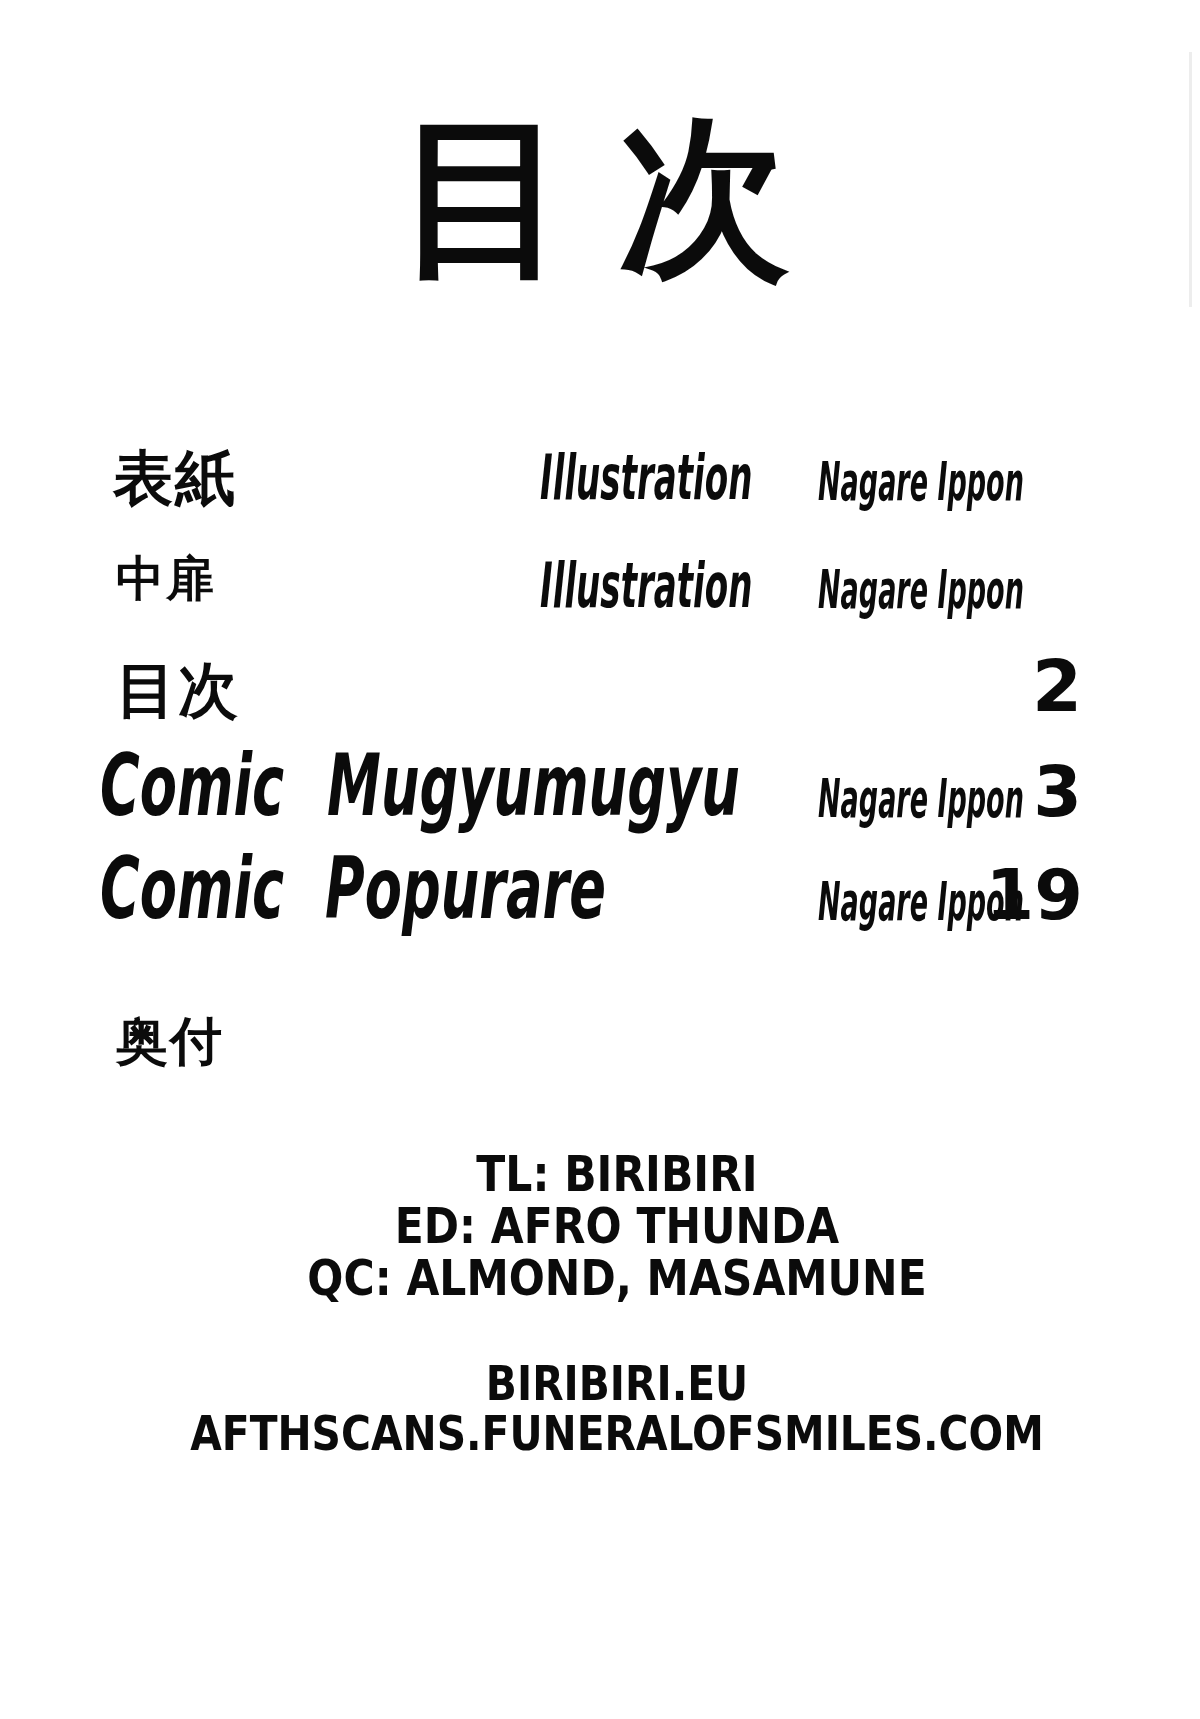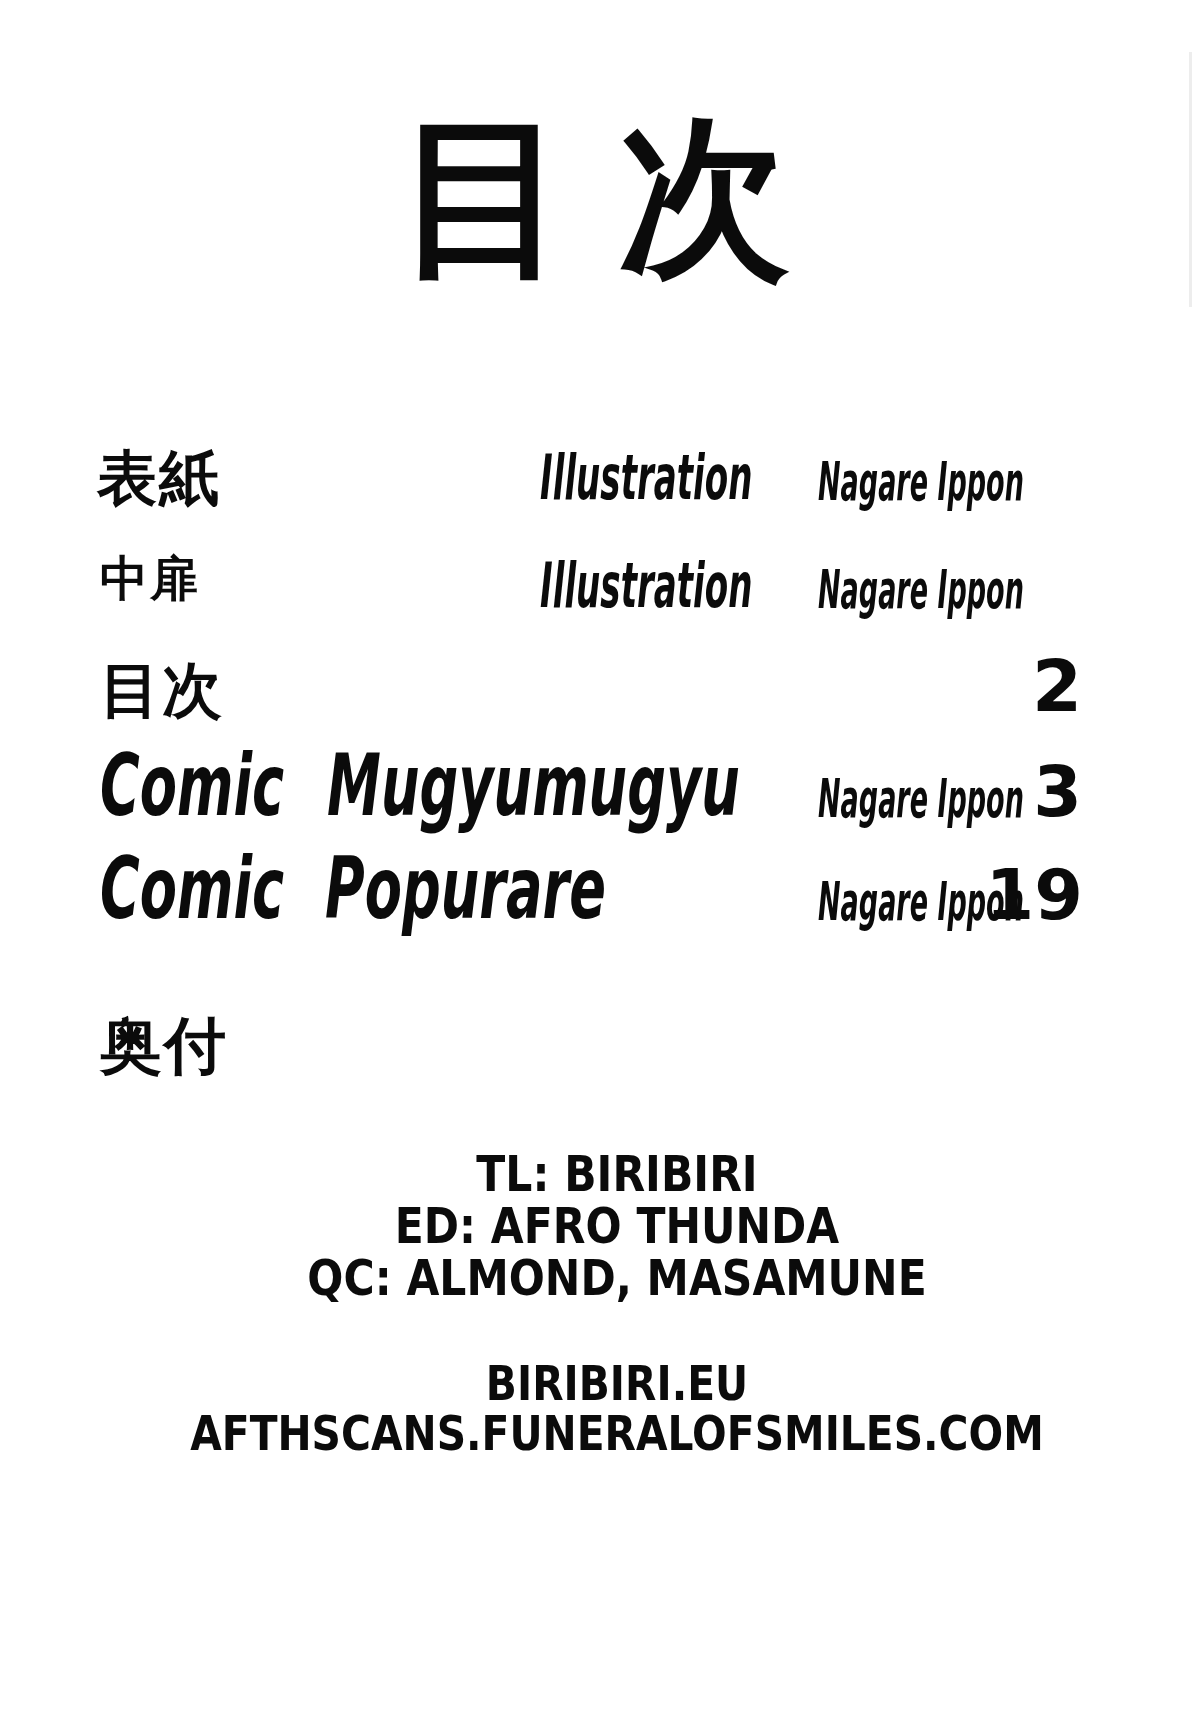--- a/index.html
+++ b/index.html
@@ -13,20 +13,21 @@
   }
   .cell {
     position: absolute;
     white-space: nowrap;
     line-height: 1;
     color: #0b0b0b;
   }
   .kanji {
     font-weight: 900;
     letter-spacing: 2px;
+    margin-left: 16px;
   }
   .script {
     font-weight: 700;
     font-style: italic;
     transform-origin: 0 0;
   }
   .num {
     font-weight: 900;
     text-align: right;
   }
@@ -72,21 +73,21 @@
 <div class="cell script" style="left:100px; top:742px; font-size:86px; transform:scaleX(0.63);">Comic</div>
 <div class="cell script" style="left:327px; top:742px; font-size:86px; transform:scaleX(0.63);">Mugyumugyu</div>
 <div class="cell script" style="left:818px; top:772px; font-size:54px; transform:scaleX(0.5);">Nagare Ippon</div>
 <div class="cell num" style="right:118px; top:757px; font-size:70px;">3</div>
 
 <div class="cell script" style="left:100px; top:845px; font-size:86px; transform:scaleX(0.63);">Comic</div>
 <div class="cell script" style="left:325px; top:845px; font-size:86px; transform:scaleX(0.63);">Popurare</div>
 <div class="cell script" style="left:818px; top:875px; font-size:54px; transform:scaleX(0.5);">Nagare Ippon</div>
 <div class="cell num" style="right:117px; top:860px; font-size:70px;">19</div>
 
-<div class="cell kanji" style="left:100px; top:1015px; font-size:62px;">奥付</div>
+<div class="cell kanji" style="left:100px; top:1015px; font-size:52px;">奥付</div>
 
 <div class="center-block credits-block">
   <div>TL: BIRIBIRI</div>
   <div>ED: AFRO THUNDA</div>
   <div>QC: ALMOND, MASAMUNE</div>
 </div>
 
 <div class="center-block links-block">
   <div>BIRIBIRI.EU</div>
   <div>AFTHSCANS.FUNERALOFSMILES.COM</div>

